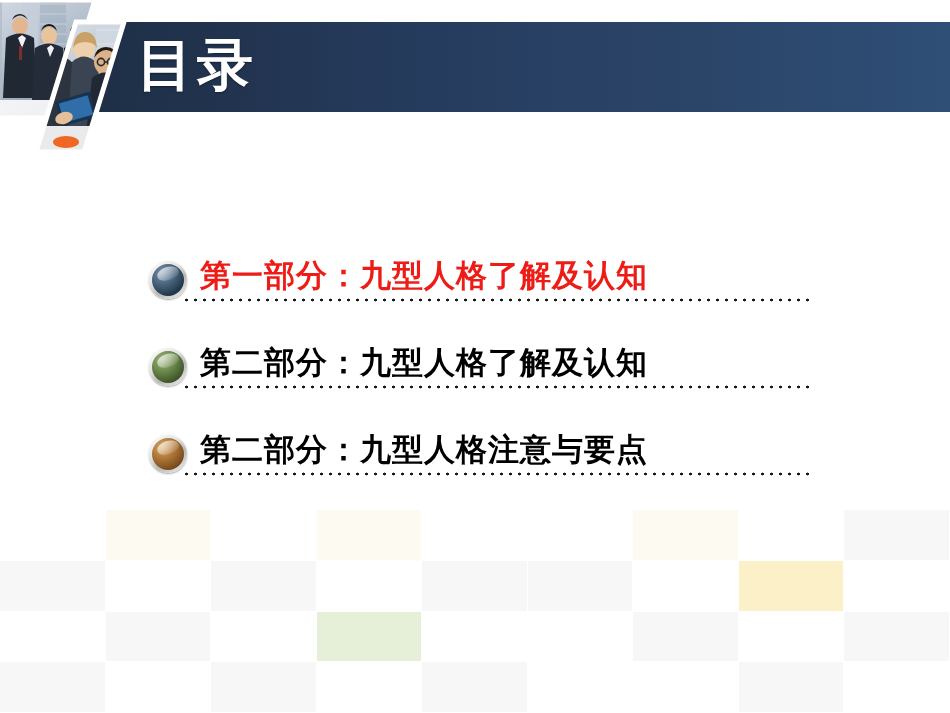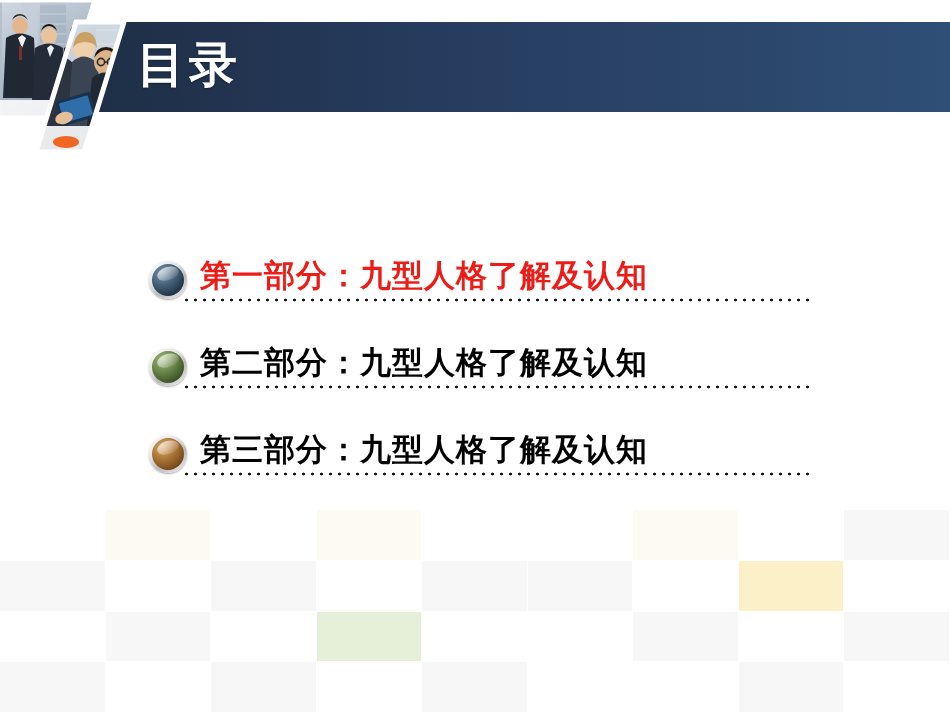--- a/index.html
+++ b/index.html
@@ -50,21 +50,21 @@
         #2f4f77 100%);
     z-index: 2;
   }
 
   .header-title {
     position: absolute;
     left: 137px;
     top: 36px;
     z-index: 6;
     color: #ffffff;
-    font-size: 48px;
+    font-size: 56px;
     font-weight: bold;
     letter-spacing: 4px;
     line-height: 58px;
     text-shadow: 0 1px 2px rgba(0,0,0,0.35);
   }
 
   
   .collage {
     position: absolute;
     left: 0;
@@ -300,21 +300,21 @@
       <div class="dotline"></div>
     </div>
 
     <div class="toc-row">
       <div class="bullet">
         <div class="ring"></div>
         <div class="ball ball-brown">
             <div class="gloss"></div>
           </div>
       </div>
-      <div class="toc-label black">第三部分：九型人格了解及认知</div>
+      <div class="toc-label black">第二部分：九型人格注意与要点</div>
       <div class="dotline"></div>
     </div>
 
   </div>
 
   <div class="checker" id="checker">
       <div class="cell" style="left: 0px; top: 0px; width: 104.556px; height: 49.75px; background: transparent;"></div>
       <div class="cell" style="left: 105.556px; top: 0px; width: 104.556px; height: 49.75px; background: rgb(253, 250, 242);"></div>
       <div class="cell" style="left: 211.111px; top: 0px; width: 104.556px; height: 49.75px; background: transparent;"></div>
       <div class="cell" style="left: 316.667px; top: 0px; width: 104.556px; height: 49.75px; background: rgb(253, 250, 242);"></div>

